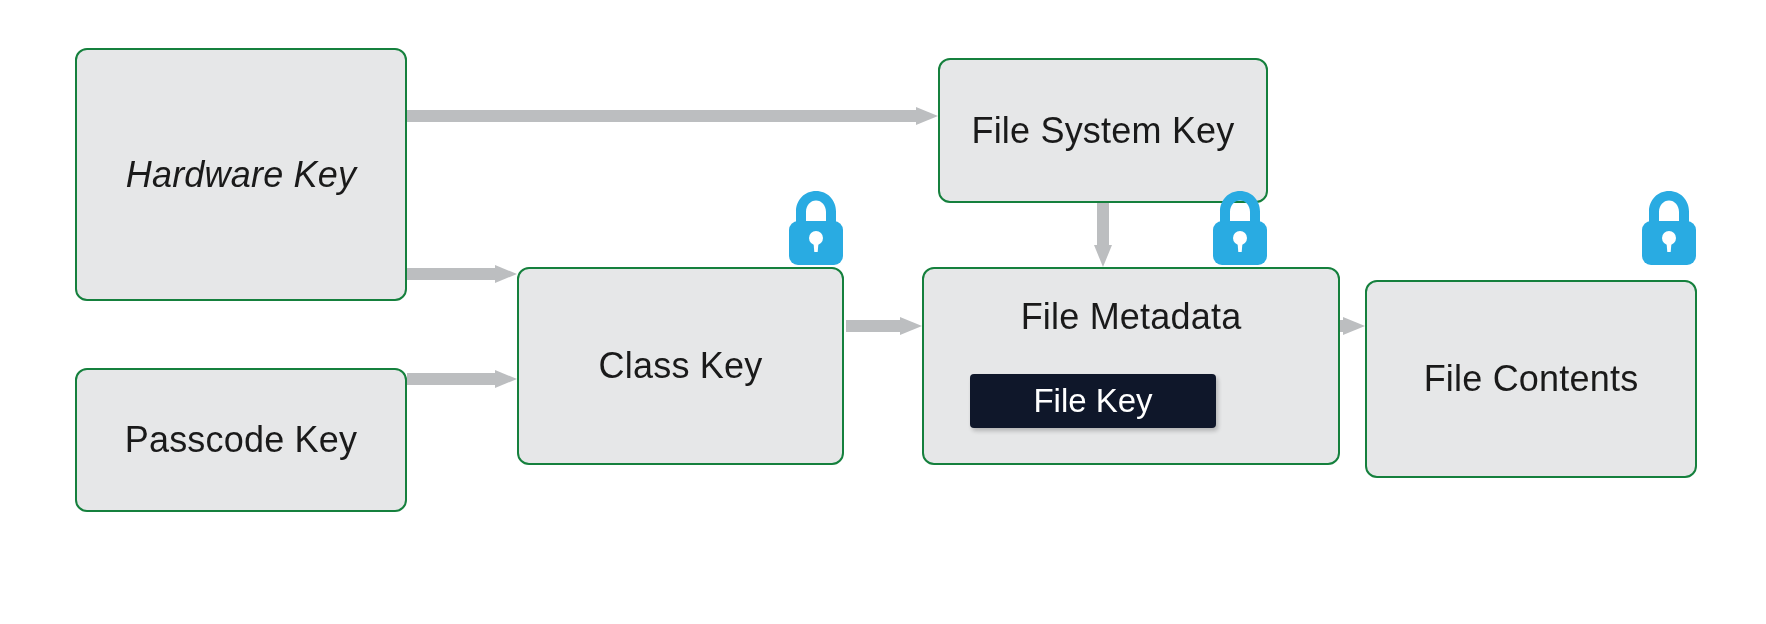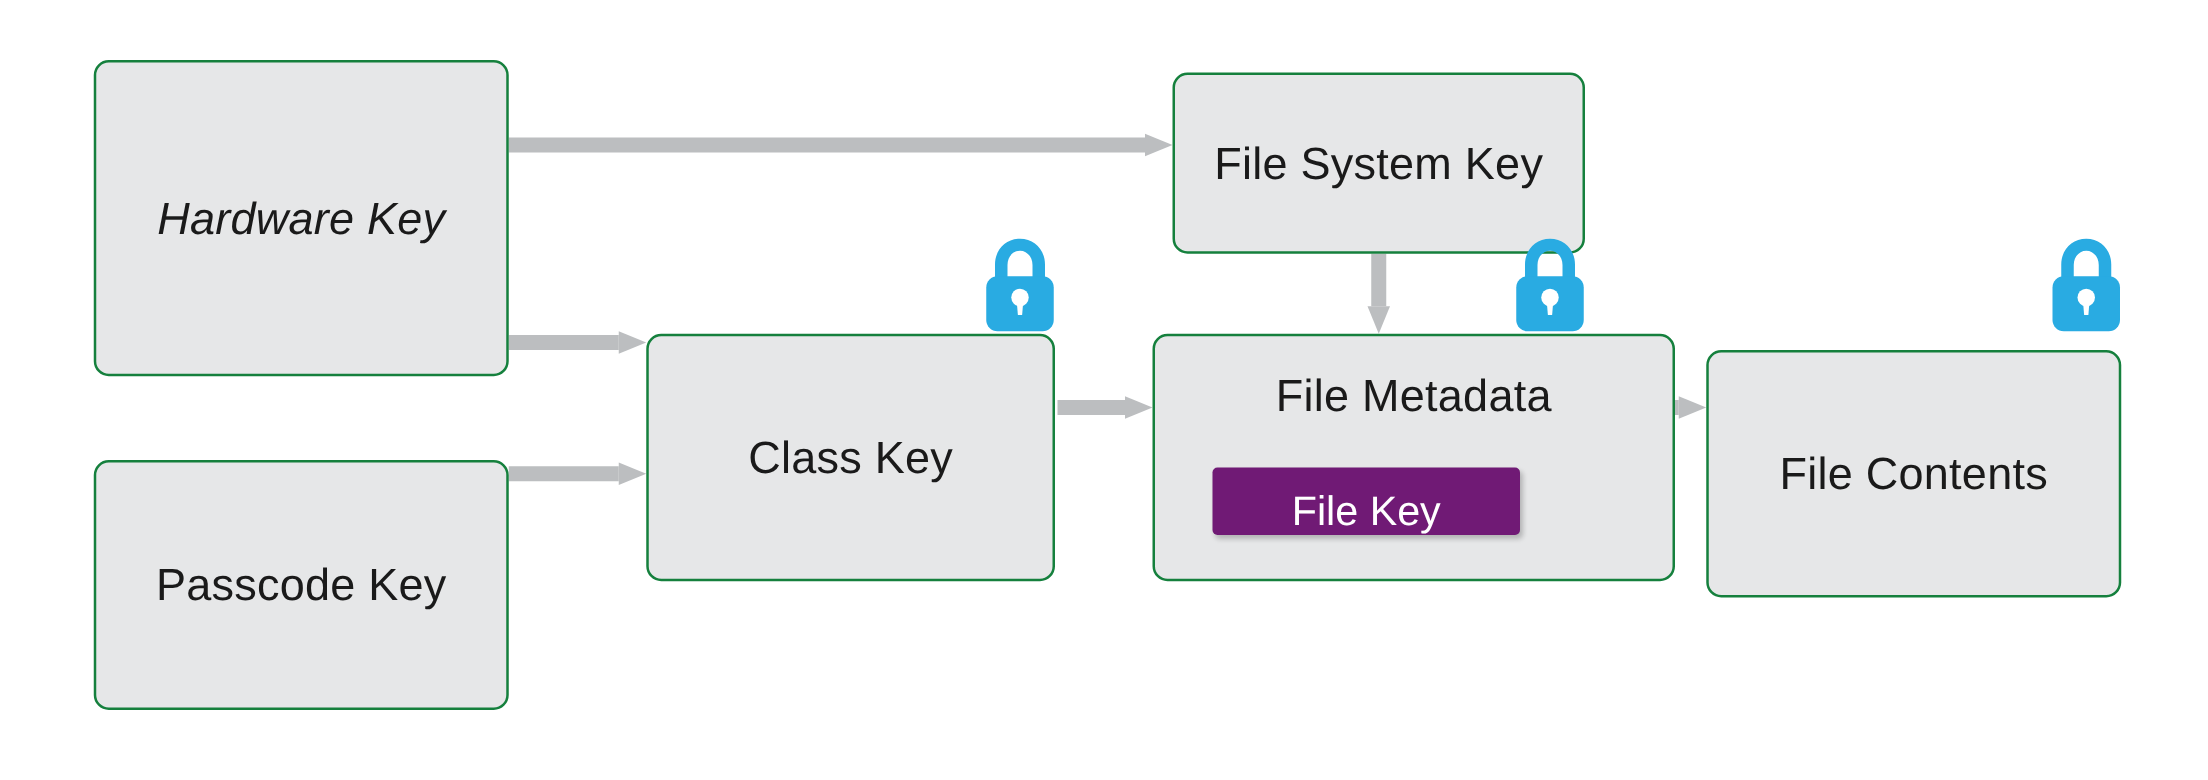--- a/index.html
+++ b/index.html
@@ -47,25 +47,25 @@
 
   
   .node.stacked .node-label {
     margin-top: 30px;
   }
 
   
   .file-key {
     position: absolute;
     box-sizing: border-box;
-    background: #701a75;
+    background: #0f172a;
     color: #ffffff;
     font-size: 33px;
     display: flex;
-    align-items: flex-end;
+    align-items: center;
     justify-content: center;
     border-radius: 4px;
     box-shadow: 2px 3px 4px rgba(0,0,0,0.22);
     white-space: nowrap;
   }
 
   
   .arrow-h {
     position: absolute;
     height: 18px;
@@ -148,21 +148,21 @@
 
   <div class="arrow-h" style="left:1270px; top:317px; width:95px;">
     <div class="shaft" style="width:73px;"></div>
     <div class="head" style="left:73px;"></div>
   </div>
 
   <div class="node" style="left:75px; top:48px; width:332px; height:253px;font-style:italic;">
     <span class="node-label">Hardware Key</span>
   </div>
 
-  <div class="node" style="left:75px; top:368px; width:332px; height:200px;">
+  <div class="node" style="left:75px; top:368px; width:332px; height:144px;">
     <span class="node-label">Passcode Key</span>
   </div>
 
   <div class="node" style="left:517px; top:267px; width:327px; height:198px;">
     <span class="node-label">Class Key</span>
   </div>
 
   <div class="node" style="left:938px; top:58px; width:330px; height:145px;">
     <span class="node-label">File System Key</span>
   </div>

